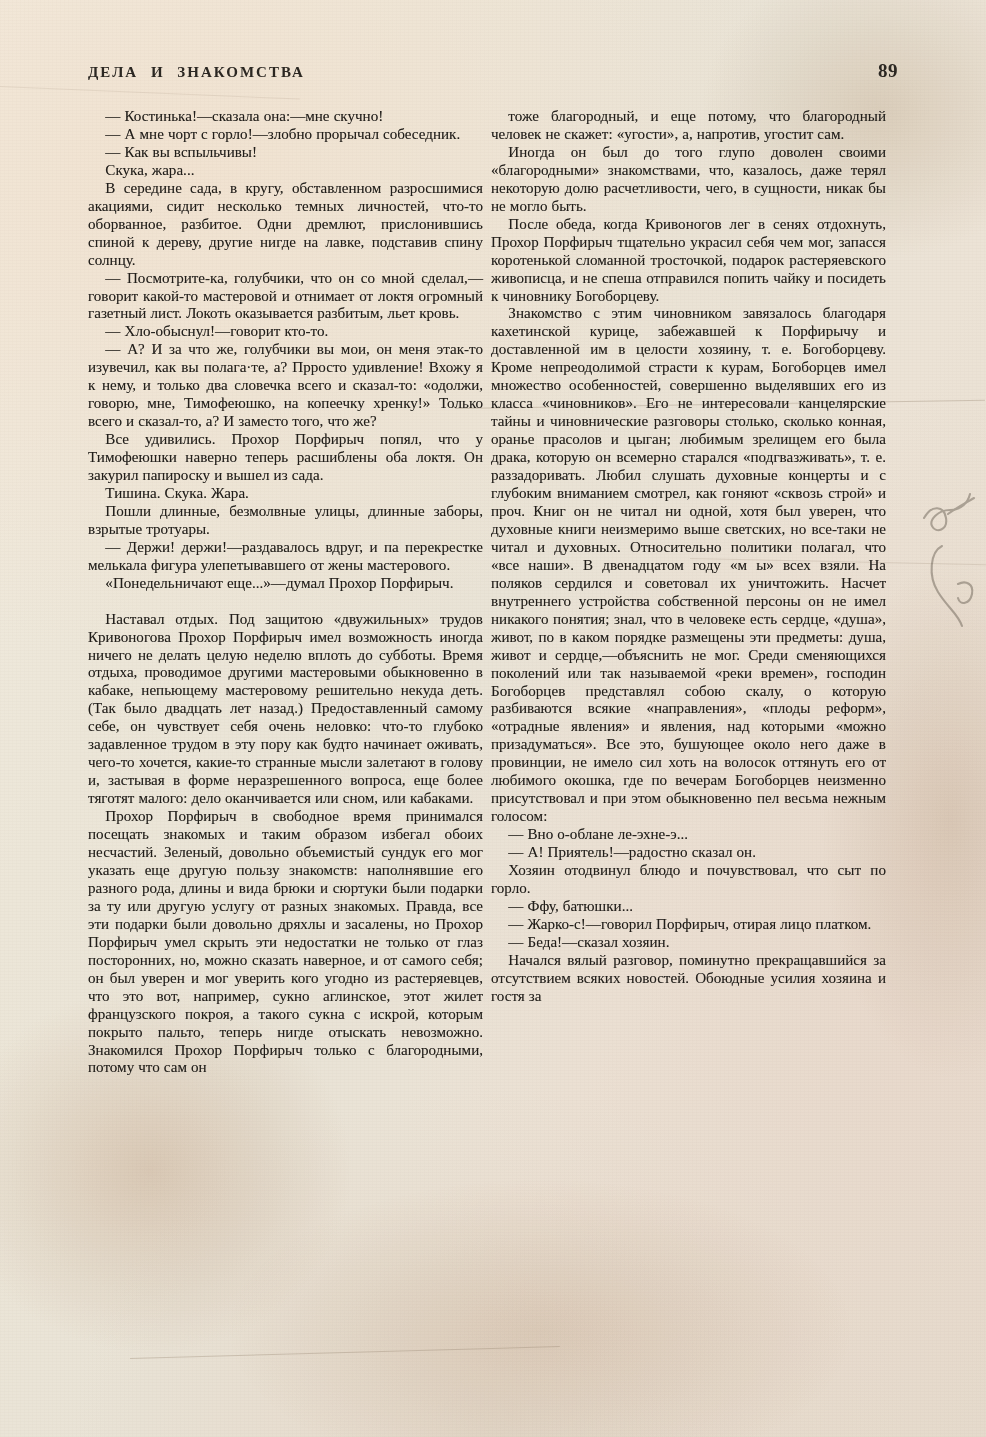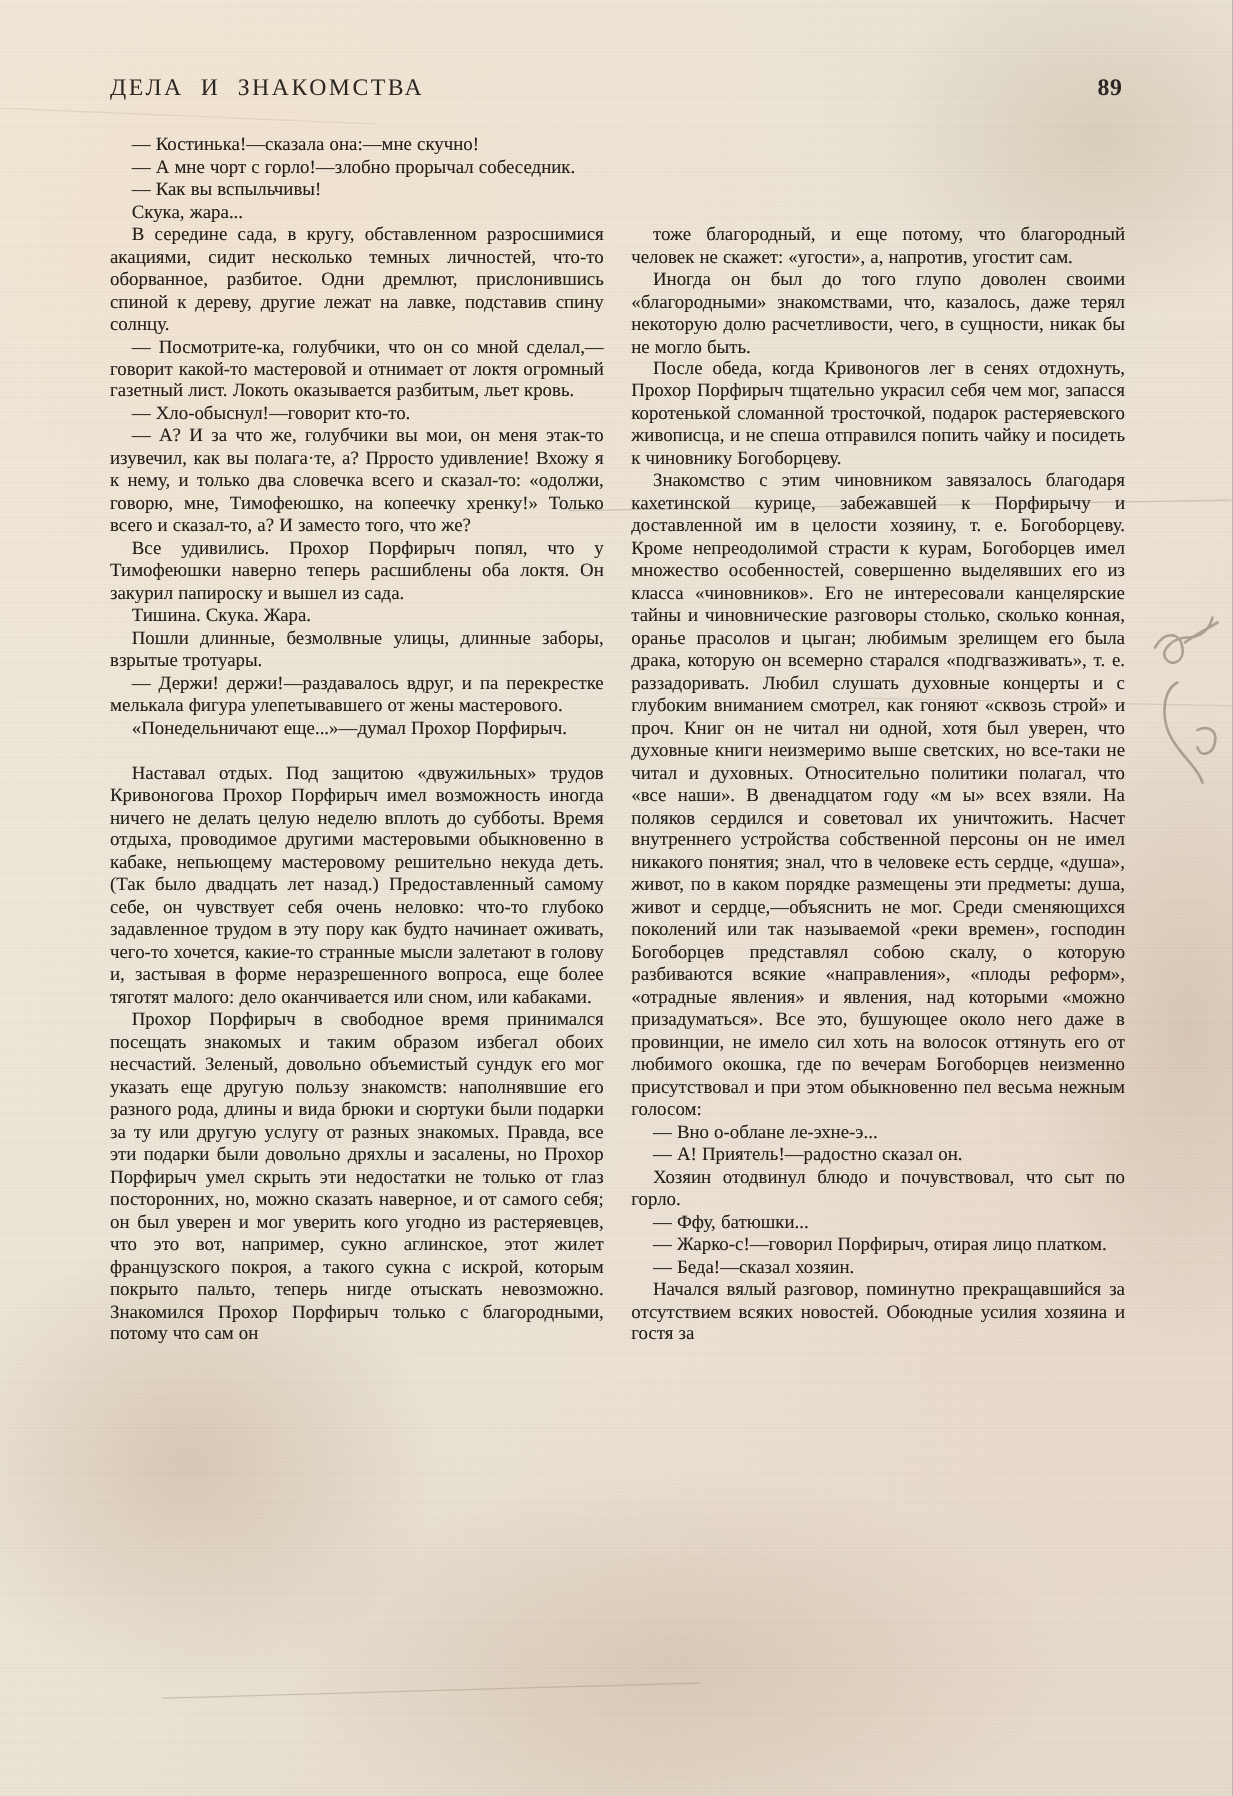--- a/index.html
+++ b/index.html
@@ -67,42 +67,41 @@
   #running-head {
     position: absolute;
     left: 88px;
     top: 60px;
     width: 810px;
     display: flex;
     align-items: baseline;
     justify-content: space-between;
   }
   #running-title {
-    font-size: 19px;
+    font-size: 15px;
     letter-spacing: 2.0px;
     word-spacing: 7px;
     color: #2b2722;
-    font-weight: 400;
+    font-weight: 700;
   }
   #folio {
     font-size: 19px;
     font-weight: 700;
     color: #2b2722;
     letter-spacing: .5px;
   }
 
   
   #columns {
     position: absolute;
     left: 88px;
     top: 108px;
     width: 812px;
     display: flex;
-    gap: 22px;
-    align-items: flex-end;
+    gap: 8px;
   }
   .column { width: 395px; }
 
   p.para {
     margin: 0;
     font-size: 15.1px;
     line-height: 17.95px;
     text-align: justify;
     text-indent: 1.15em;
     text-justify: inter-word;
@@ -145,21 +144,21 @@
     <div id="running-title">ДЕЛА  И  ЗНАКОМСТВА</div>
     <div id="folio">89</div>
   </div>
 
   <div id="columns">
     <div class="column" id="column-left">
         <p class="para">— Костинька!—сказала она:—мне скучно!</p>
         <p class="para">— А мне чорт с горло!—злобно прорычал собеседник.</p>
         <p class="para">— Как вы вспыльчивы!</p>
         <p class="para">Скука, жара...</p>
-        <p class="para">В середине сада, в кругу, обставленном разросшимися акациями, сидит несколько темных личностей, что-то оборванное, разбитое. Одни дремлют, прислонившись спиной к дереву, другие лежат на лавке, подставив спину солнцу.</p>
+        <p class="para">В середине сада, в кругу, обставленном разросшимися акациями, сидит несколько темных личностей, что-то оборванное, разбитое. Одни дремлют, прислонившись спиной к дереву, другие нигде на лавке, подставив спину солнцу.</p>
         <p class="para">— Посмотрите-ка, голубчики, что он со мной сделал,—говорит какой-то мастеровой и отнимает от локтя огромный газетный лист. Локоть оказывается разбитым, льет кровь.</p>
         <p class="para">— Хло-обыснул!—говорит кто-то.</p>
         <p class="para">— А? И за что же, голубчики вы мои, он меня этак-то изувечил, как вы полага·те, а? Прросто удивление! Вхожу я к нему, и только два словечка всего и сказал-то: «одолжи, говорю, мне, Тимофеюшко, на копеечку хренку!» Только всего и сказал-то, а? И заместо того, что же?</p>
         <p class="para">Все удивились. Прохор Порфирыч попял, что у Тимофеюшки наверно теперь расшиблены оба локтя. Он закурил папироску и вышел из сада.</p>
         <p class="para">Тишина. Скука. Жара.</p>
         <p class="para">Пошли длинные, безмолвные улицы, длинные заборы, взрытые тротуары.</p>
         <p class="para">— Держи! держи!—раздавалось вдруг, и па перекрестке мелькала фигура улепетывавшего от жены мастерового.</p>
         <p class="para">«Понедельничают еще...»—думал Прохор Порфирыч.</p>
         <p class="para gap-before">Наставал отдых. Под защитою «двужильных» трудов Кривоногова Прохор Порфирыч имел возможность иногда ничего не делать целую неделю вплоть до субботы. Время отдыха, проводимое другими мастеровыми обыкновенно в кабаке, непьющему мастеровому решительно некуда деть. (Так было двадцать лет назад.) Предоставленный самому себе, он чувствует себя очень неловко: что-то глубоко задавленное трудом в эту пору как будто начинает оживать, чего-то хочется, какие-то странные мысли залетают в голову и, застывая в форме неразрешенного вопроса, еще более тяготят малого: дело оканчивается или сном, или кабаками.</p>
         <p class="para">Прохор Порфирыч в свободное время принимался посещать знакомых и таким образом избегал обоих несчастий. Зеленый, довольно объемистый сундук его мог указать еще другую пользу знакомств: наполнявшие его разного рода, длины и вида брюки и сюртуки были подарки за ту или другую услугу от разных знакомых. Правда, все эти подарки были довольно дряхлы и засалены, но Прохор Порфирыч умел скрыть эти недостатки не только от глаз посторонних, но, можно сказать наверное, и от самого себя; он был уверен и мог уверить кого угодно из растеряевцев, что это вот, например, сукно аглинское, этот жилет французского покроя, а такого сукна с искрой, которым покрыто пальто, теперь нигде отыскать невозможно. Знакомился Прохор Порфирыч только с благородными, потому что сам он</p>

